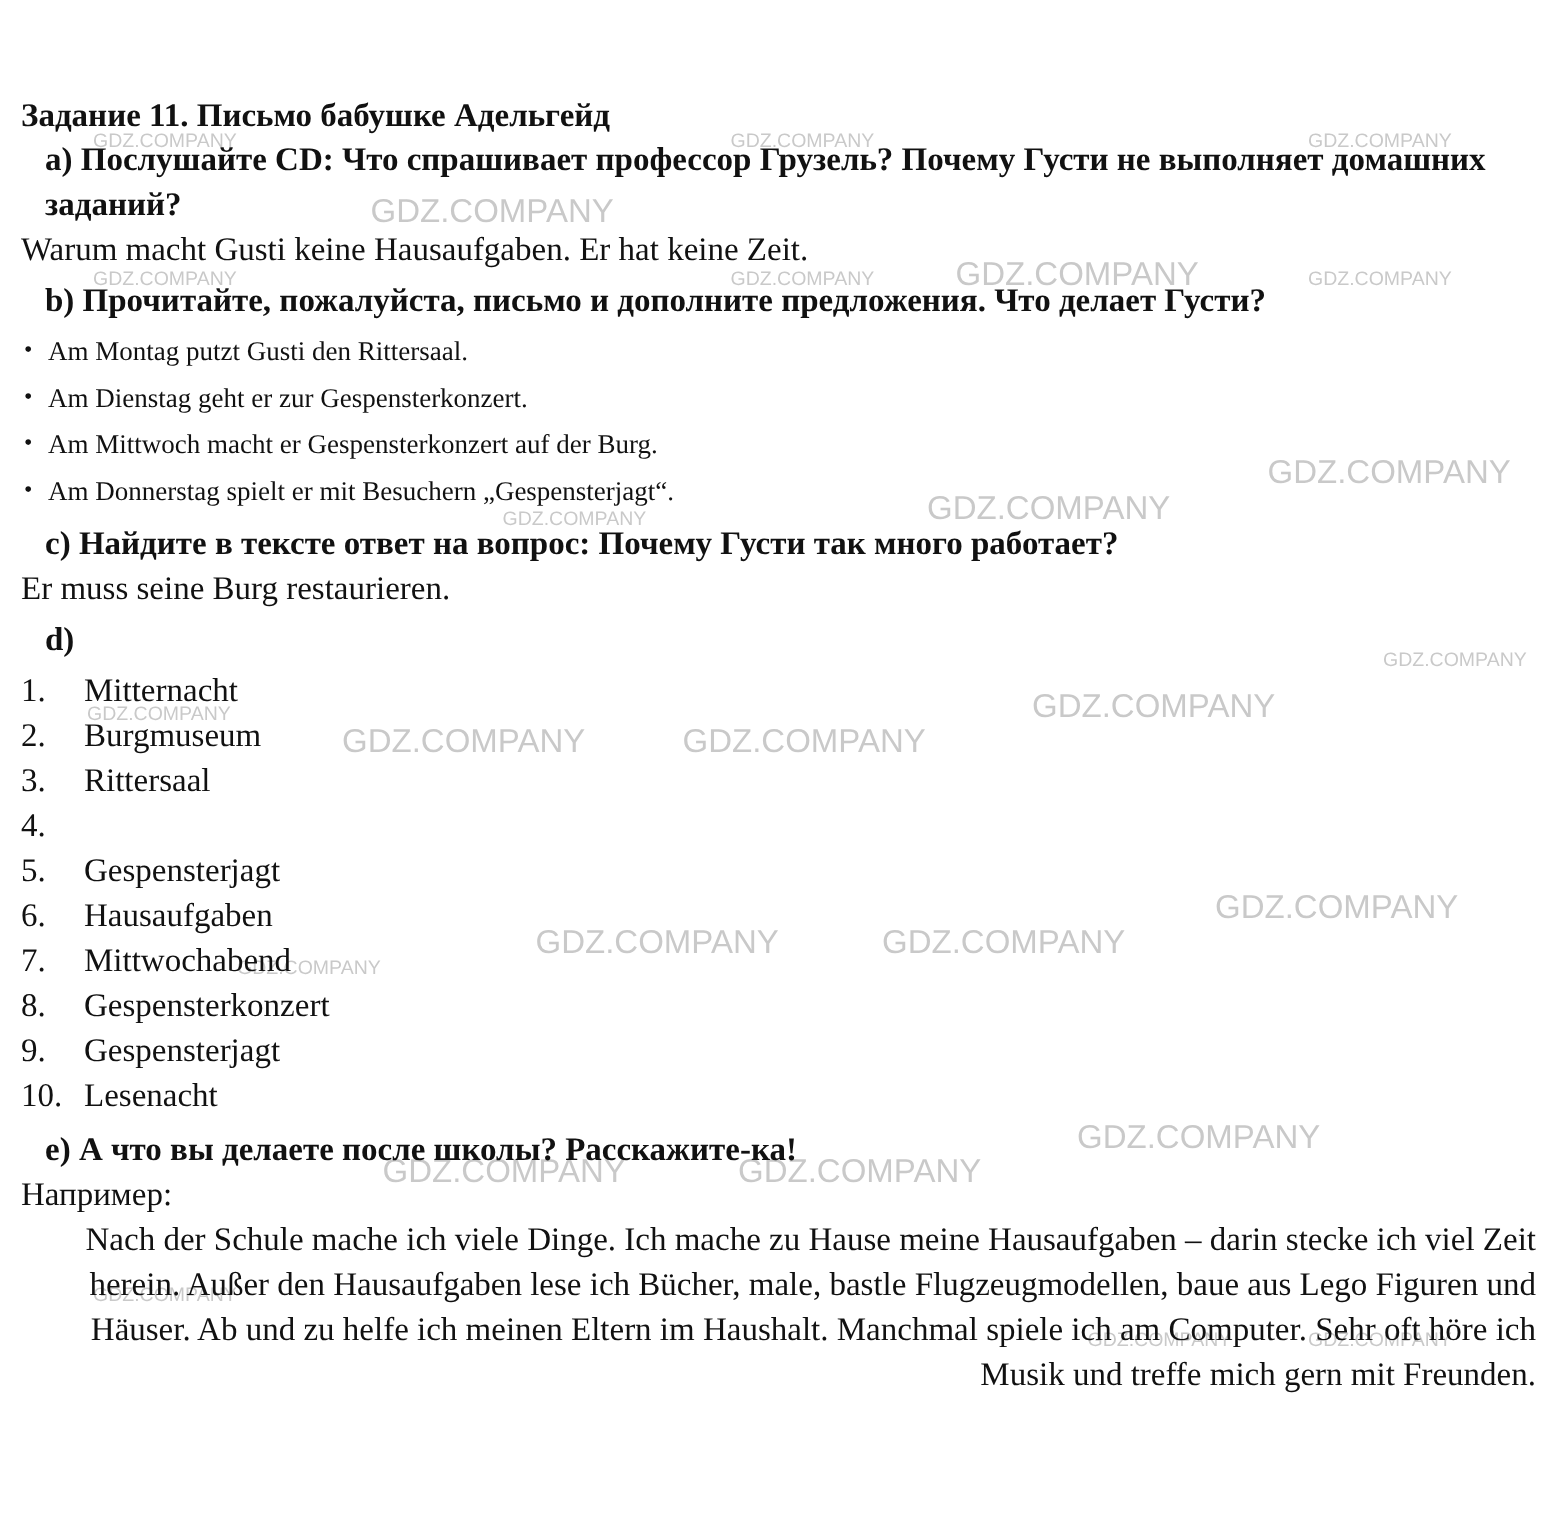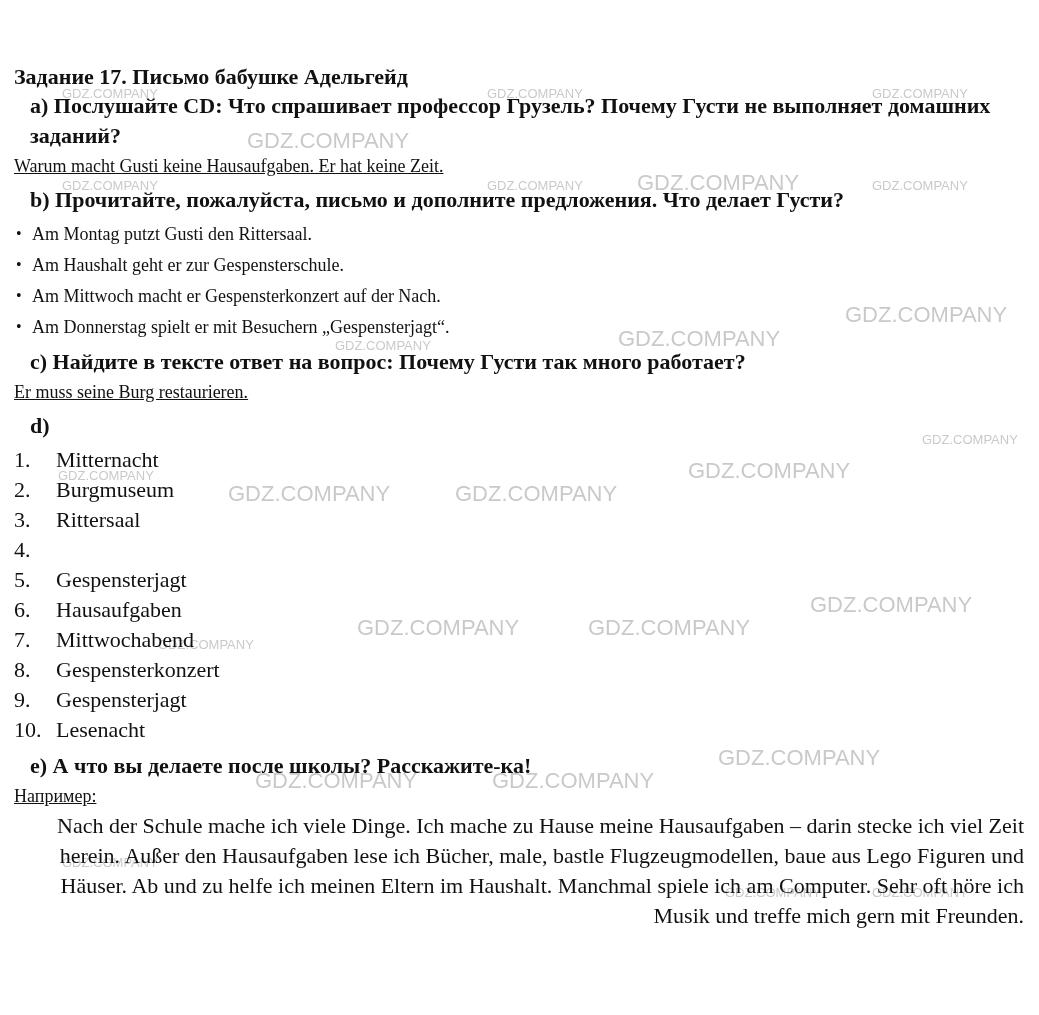--- a/index.html
+++ b/index.html
@@ -72,24 +72,23 @@
     display: flex;
   }
   .num-list li .idx {
     display: inline-block;
     width: 42px;
     text-align: left;
   }
   .spacer-4 { height: 4px; }
   .spacer-6 { height: 6px; }
   .answer {
-    font-size: 18px;
-    line-height: 30px;
-    white-space: nowrap;
-    text-decoration: underline;
+    font-size: 22px;
+    line-height: 30px;
+    white-space: nowrap;
   }
   .final-para {
     font-size: 22px;
     line-height: 30px;
     width: 1010px;
     white-space: normal;
     text-align: right;
   }
   
   .wm {
@@ -131,36 +130,36 @@
     <div class="wm" style="left:718px; top:745px; font-size:22px;">GDZ.COMPANY</div>
     <div class="wm" style="left:255px; top:768px; font-size:22px;">GDZ.COMPANY</div>
     <div class="wm" style="left:492px; top:768px; font-size:22px;">GDZ.COMPANY</div>
     <div class="wm" style="left:62px;  top:855px; font-size:13px;">GDZ.COMPANY</div>
     <div class="wm" style="left:725px; top:885px; font-size:13px;">GDZ.COMPANY</div>
     <div class="wm" style="left:872px; top:885px; font-size:13px;">GDZ.COMPANY</div>
   </div>
 
   <div class="content">
 
-    <div class="task-title">Задание 17. Письмо бабушке Адельгейд</div>
+    <div class="task-title">Задание 11. Письмо бабушке Адельгейд</div>
 
     <div class="para-bold">a) Послушайте CD: Что спрашивает профессор Грузель? Почему Густи не выполняет домашних заданий?</div>
 
     <div class="answer">Warum macht Gusti keine Hausaufgaben. Er hat keine Zeit.</div>
 
     <div class="spacer-4"></div>
 
     <div class="para-bold">b) Прочитайте, пожалуйста, письмо и дополните предложения. Что делает Густи?</div>
 
     <div class="spacer-4"></div>
 
     <ul class="bullet-list">
       <li>Am Montag putzt Gusti den Rittersaal.</li>
-      <li>Am Haushalt geht er zur Gespensterschule.</li>
-      <li>Am Mittwoch macht er Gespensterkonzert auf der Nach.</li>
+      <li>Am Dienstag geht er zur Gespensterkonzert.</li>
+      <li>Am Mittwoch macht er Gespensterkonzert auf der Burg.</li>
       <li>Am Donnerstag spielt er mit Besuchern „Gespensterjagt“.</li>
     </ul>
 
     <div class="spacer-4"></div>
 
     <div class="para-bold">c) Найдите в тексте ответ на вопрос: Почему Густи так много работает?</div>
 
     <div class="answer">Er muss seine Burg restaurieren.</div>
 
     <div class="spacer-4"></div>

